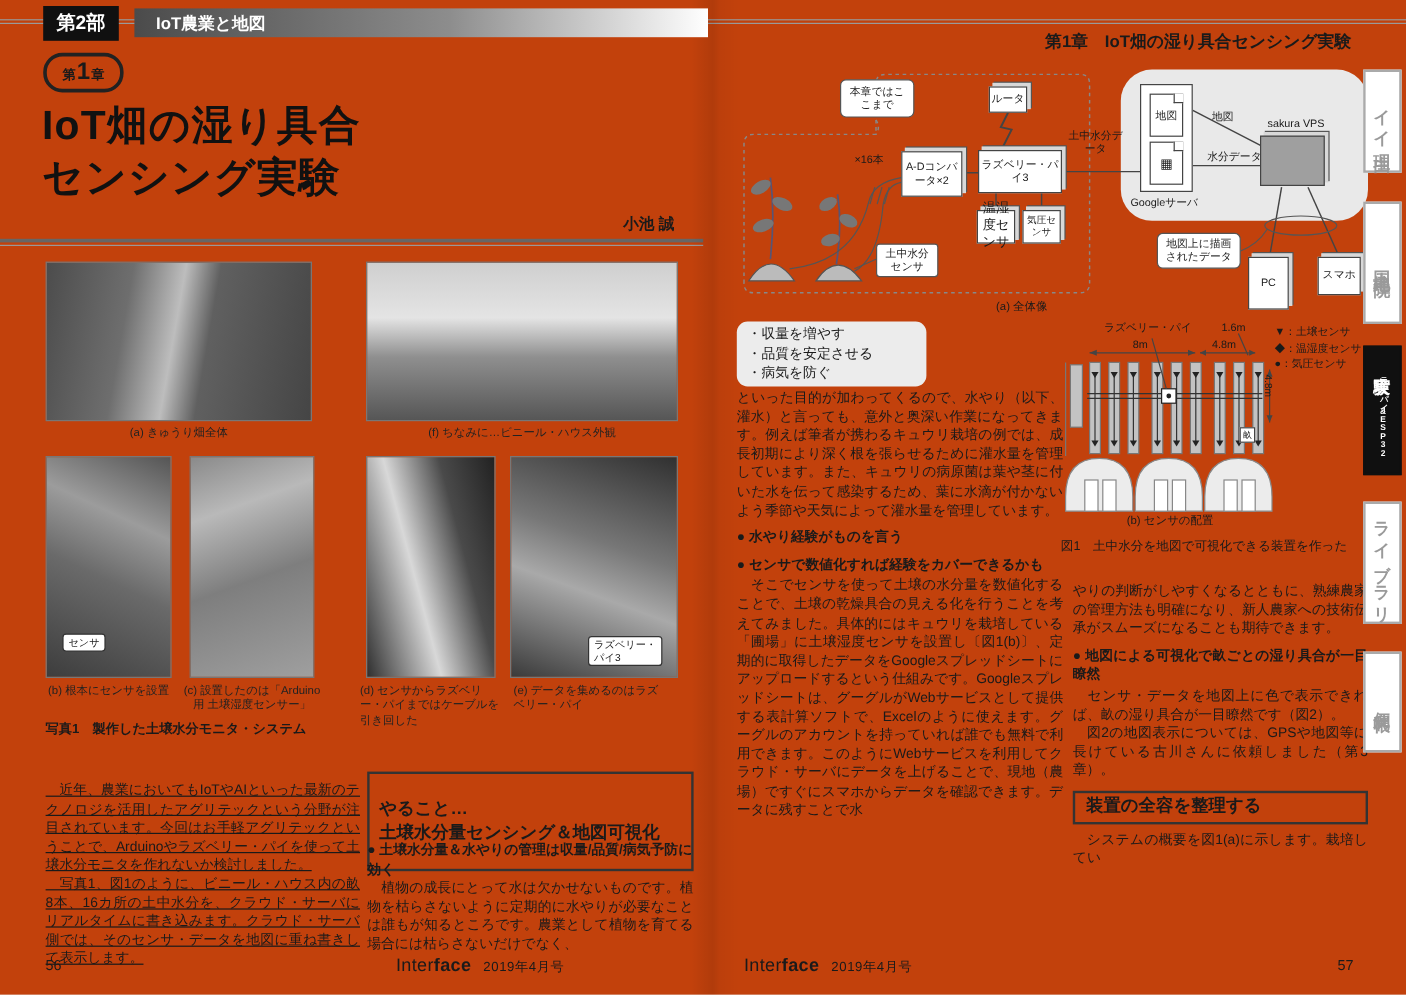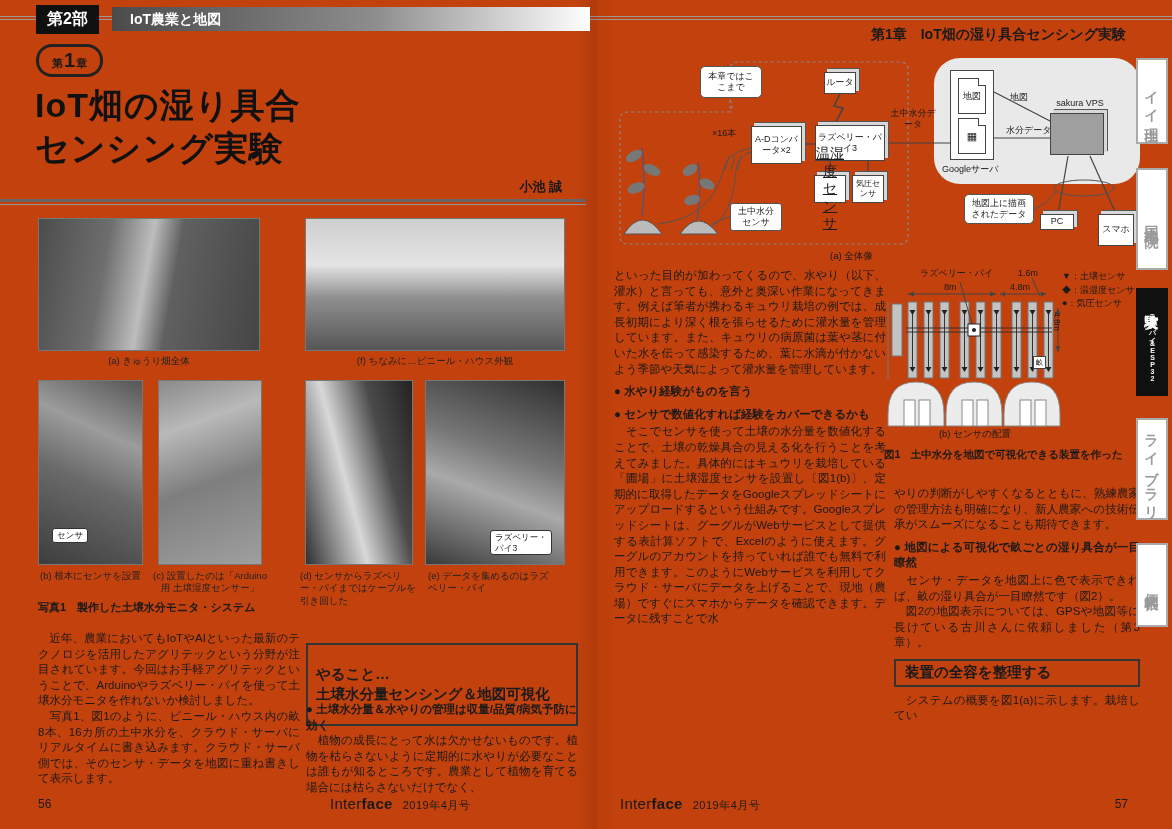--- a/index.html
+++ b/index.html
@@ -30,21 +30,21 @@
     border-top:3px solid #666;border-bottom:1px solid #999;}
 
   
   .photo{position:absolute;border:1px solid #777;}
   .ph-cap{position:absolute;font-size:9.5px;line-height:1.3;text-align:center;color:#222;}
   .in-label{position:absolute;background:#fff;border:1px solid #333;border-radius:3px;
     font-size:8.5px;padding:1px 4px;line-height:1.25;}
   .photo-caption-main{position:absolute;left:38px;top:600px;font-size:11px;font-weight:bold;}
 
   .body-txt{font-size:11.5px;line-height:15.6px;text-align:justify;}
-  .intro{position:absolute;left:38px;top:631px;width:262px;}
+  .intro{position:absolute;left:38px;top:652px;width:262px;text-decoration:underline;}
   .todo-box{position:absolute;left:306px;top:643px;width:272px;border:2px solid #333;
     padding:20px 8px;font-size:14.5px;font-weight:800;line-height:1.35;}
   .todo-h{position:absolute;left:306px;top:702px;width:272px;font-size:11.5px;font-weight:bold;line-height:1.35;}
   .todo-b{position:absolute;left:306px;top:733px;width:272px;}
 
   .pagenum{position:absolute;bottom:18px;font-size:12px;}
   .footer-brand{position:absolute;bottom:16px;font-size:15px;letter-spacing:.3px;}
   .footer-brand .b{font-weight:bold;}
   .footer-issue{font-size:11px;margin-left:10px;letter-spacing:.5px;}
 
@@ -59,21 +59,21 @@
     display:flex;align-items:center;justify-content:center;text-align:center;line-height:1.25;padding:1px 3px;}
   .dlabel{position:absolute;line-height:1.2;}
   .doc{position:absolute;background:#fff;border:1px solid #444;display:flex;align-items:center;justify-content:center;}
   .doc:before{content:"";position:absolute;right:-1px;top:-1px;width:7px;height:7px;background:#fff;
     border-left:1px solid #444;border-bottom:1px solid #444;}
   .gserver{position:absolute;left:338px;top:22px;width:44px;height:90px;background:#fff;border:1px solid #444;}
 
   .fig1{position:absolute;left:300px;top:268px;width:254px;height:176px;font-size:9px;}
   .fig1-cap-b{position:absolute;left:0;top:160px;width:178px;text-align:center;font-size:9.5px;}
   .legend{position:absolute;left:176px;top:2px;line-height:1.5;font-size:9px;white-space:nowrap;}
-  .fig1-caption{position:absolute;left:298px;top:448px;width:256px;font-size:10.5px;font-weight:bold;}
+  .fig1-caption{position:absolute;left:298px;top:448px;width:256px;font-size:10.5px;font-weight:normal;}
   .vdim{position:absolute;left:166px;top:44px;writing-mode:vertical-rl;font-size:8.5px;}
   .une-box{position:absolute;left:147px;top:88px;width:13px;height:13px;border:1px solid #444;background:#fff;
     font-size:7.5px;display:flex;align-items:center;justify-content:center;}
 
   .col1{position:absolute;left:28px;top:268px;width:272px;}
   .bullets{background:#ececec;border-radius:9px;width:158px;padding:3px 9px;margin-bottom:3px;}
   .bullets div{line-height:16px;}
   .sec-h{font-weight:bold;margin:7px 0 2px 0;}
   .col1 p,.col2 p{margin:0;}
   .col2{position:absolute;left:308px;top:486px;width:246px;}
@@ -198,35 +198,35 @@
         <ellipse cx="472" cy="140" rx="30" ry="8" fill="none" stroke="#555"></ellipse>
         <path d="M420 162 Q436 156 444 143" fill="none" stroke="#555"></path>
       </svg>
 
       <div class="callout" style="left:88px;top:18px;width:62px;height:32px;">本章ではここまで</div>
       <div class="dlabel" style="left:100px;top:80px;">×16本</div>
       <div class="callout" style="left:118px;top:155px;width:52px;height:28px;border-radius:3px;">土中水分センサ</div>
       <div class="b3d" style="left:139px;top:78px;width:51px;height:38px;">A-Dコンバータ×2</div>
       <div class="b3d" style="left:212px;top:24px;width:32px;height:22px;">ルータ</div>
       <div class="b3d" style="left:203px;top:77px;width:70px;height:36px;">ラズベリー・パイ3</div>
-      <div class="b3d" style="left:202px;top:127px;width:32px;height:28px;font-size:14px;text-decoration:underline;">温湿度センサ</div>
+      <div class="b3d" style="left:202px;top:127px;width:32px;height:28px;font-size:11px;">温湿度センサ</div>
       <div class="b3d" style="left:240px;top:127px;width:32px;height:28px;font-size:8px;">気圧センサ</div>
       <div class="dlabel" style="left:278px;top:60px;width:46px;text-align:center;">土中水分データ</div>
       <div class="gserver"></div>
       <div class="doc" style="left:346px;top:30px;width:28px;height:36px;">
         <span>地図</span>
       </div>
       <div class="doc" style="left:346px;top:70px;width:28px;height:36px;font-size:11px;">▦</div>
       <div class="dlabel" style="left:330px;top:116px;width:60px;">Googleサーバ</div>
       <div class="dlabel" style="left:398px;top:44px;">地図</div>
       <div class="dlabel" style="left:394px;top:77px;">水分データ</div>
       <div class="dlabel" style="left:438px;top:50px;width:60px;text-align:center;">sakura VPS</div>
       <div class="b3d" style="left:438px;top:65px;width:54px;height:42px;background:#9f9f9f;"></div>
       <div class="callout" style="left:352px;top:146px;width:70px;height:30px;">地図上に描画されたデータ</div>
-      <div class="b3d" style="left:428px;top:166px;width:34px;height:16px;">PC</div>
+      <div class="b3d" style="left:428px;top:166px;width:34px;height:44px;">PC</div>
       <div class="b3d" style="left:486px;top:166px;width:36px;height:32px;">スマホ</div>
       <div class="dlabel" style="left:218px;top:202px;font-size:9.5px;">(a) 全体像</div>
     </div>
 
     <div class="fig1">
       <svg width="254" height="160" style="position:absolute;left:0;top:0;">
         <line x1="2" y1="34" x2="2" y2="112" stroke="#777"></line>
         <rect x="6" y="36" width="10" height="52" fill="#c3c3c3" stroke="#777"></rect>
 
         <g fill="#c3c3c3" stroke="#777">
@@ -313,20 +313,25 @@
       <div class="legend">
         <div>▼：土壌センサ</div>
         <div>◆：温湿度センサ</div>
         <div>●：気圧センサ</div>
       </div>
       <div class="fig1-cap-b">(b) センサの配置</div>
     </div>
     <div class="fig1-caption">図1　土中水分を地図で可視化できる装置を作った</div>
 
     <div class="col1 body-txt">
+      <div class="bullets">
+        <div>・収量を増やす</div>
+        <div>・品質を安定させる</div>
+        <div>・病気を防ぐ</div>
+      </div>
       <p>といった目的が加わってくるので、水やり（以下、灌水）と言っても、意外と奥深い作業になってきます。例えば筆者が携わるキュウリ栽培の例では、成長初期により深く根を張らせるために灌水量を管理しています。また、キュウリの病原菌は葉や茎に付いた水を伝って感染するため、葉に水滴が付かないよう季節や天気によって灌水量を管理しています。</p>
       <div class="sec-h">● 水やり経験がものを言う</div>
       <div class="sec-h">● センサで数値化すれば経験をカバーできるかも</div>
       <p>　そこでセンサを使って土壌の水分量を数値化することで、土壌の乾燥具合の見える化を行うことを考えてみました。具体的にはキュウリを栽培している「圃場」に土壌湿度センサを設置し〔図1(b)〕、定期的に取得したデータをGoogleスプレッドシートにアップロードするという仕組みです。Googleスプレッドシートは、グーグルがWebサービスとして提供する表計算ソフトで、Excelのように使えます。グーグルのアカウントを持っていれば誰でも無料で利用できます。このようにWebサービスを利用してクラウド・サーバにデータを上げることで、現地（農場）ですぐにスマホからデータを確認できます。データに残すことで水</p>
     </div>
 
     <div class="col2 body-txt">
       <p>やりの判断がしやすくなるとともに、熟練農家の管理方法も明確になり、新人農家への技術伝承がスムーズになることも期待できます。</p>
       <div class="sec-h">● 地図による可視化で畝ごとの湿り具合が一目瞭然</div>
       <p>　センサ・データを地図上に色で表示できれば、畝の湿り具合が一目瞭然です（図2）。</p>

